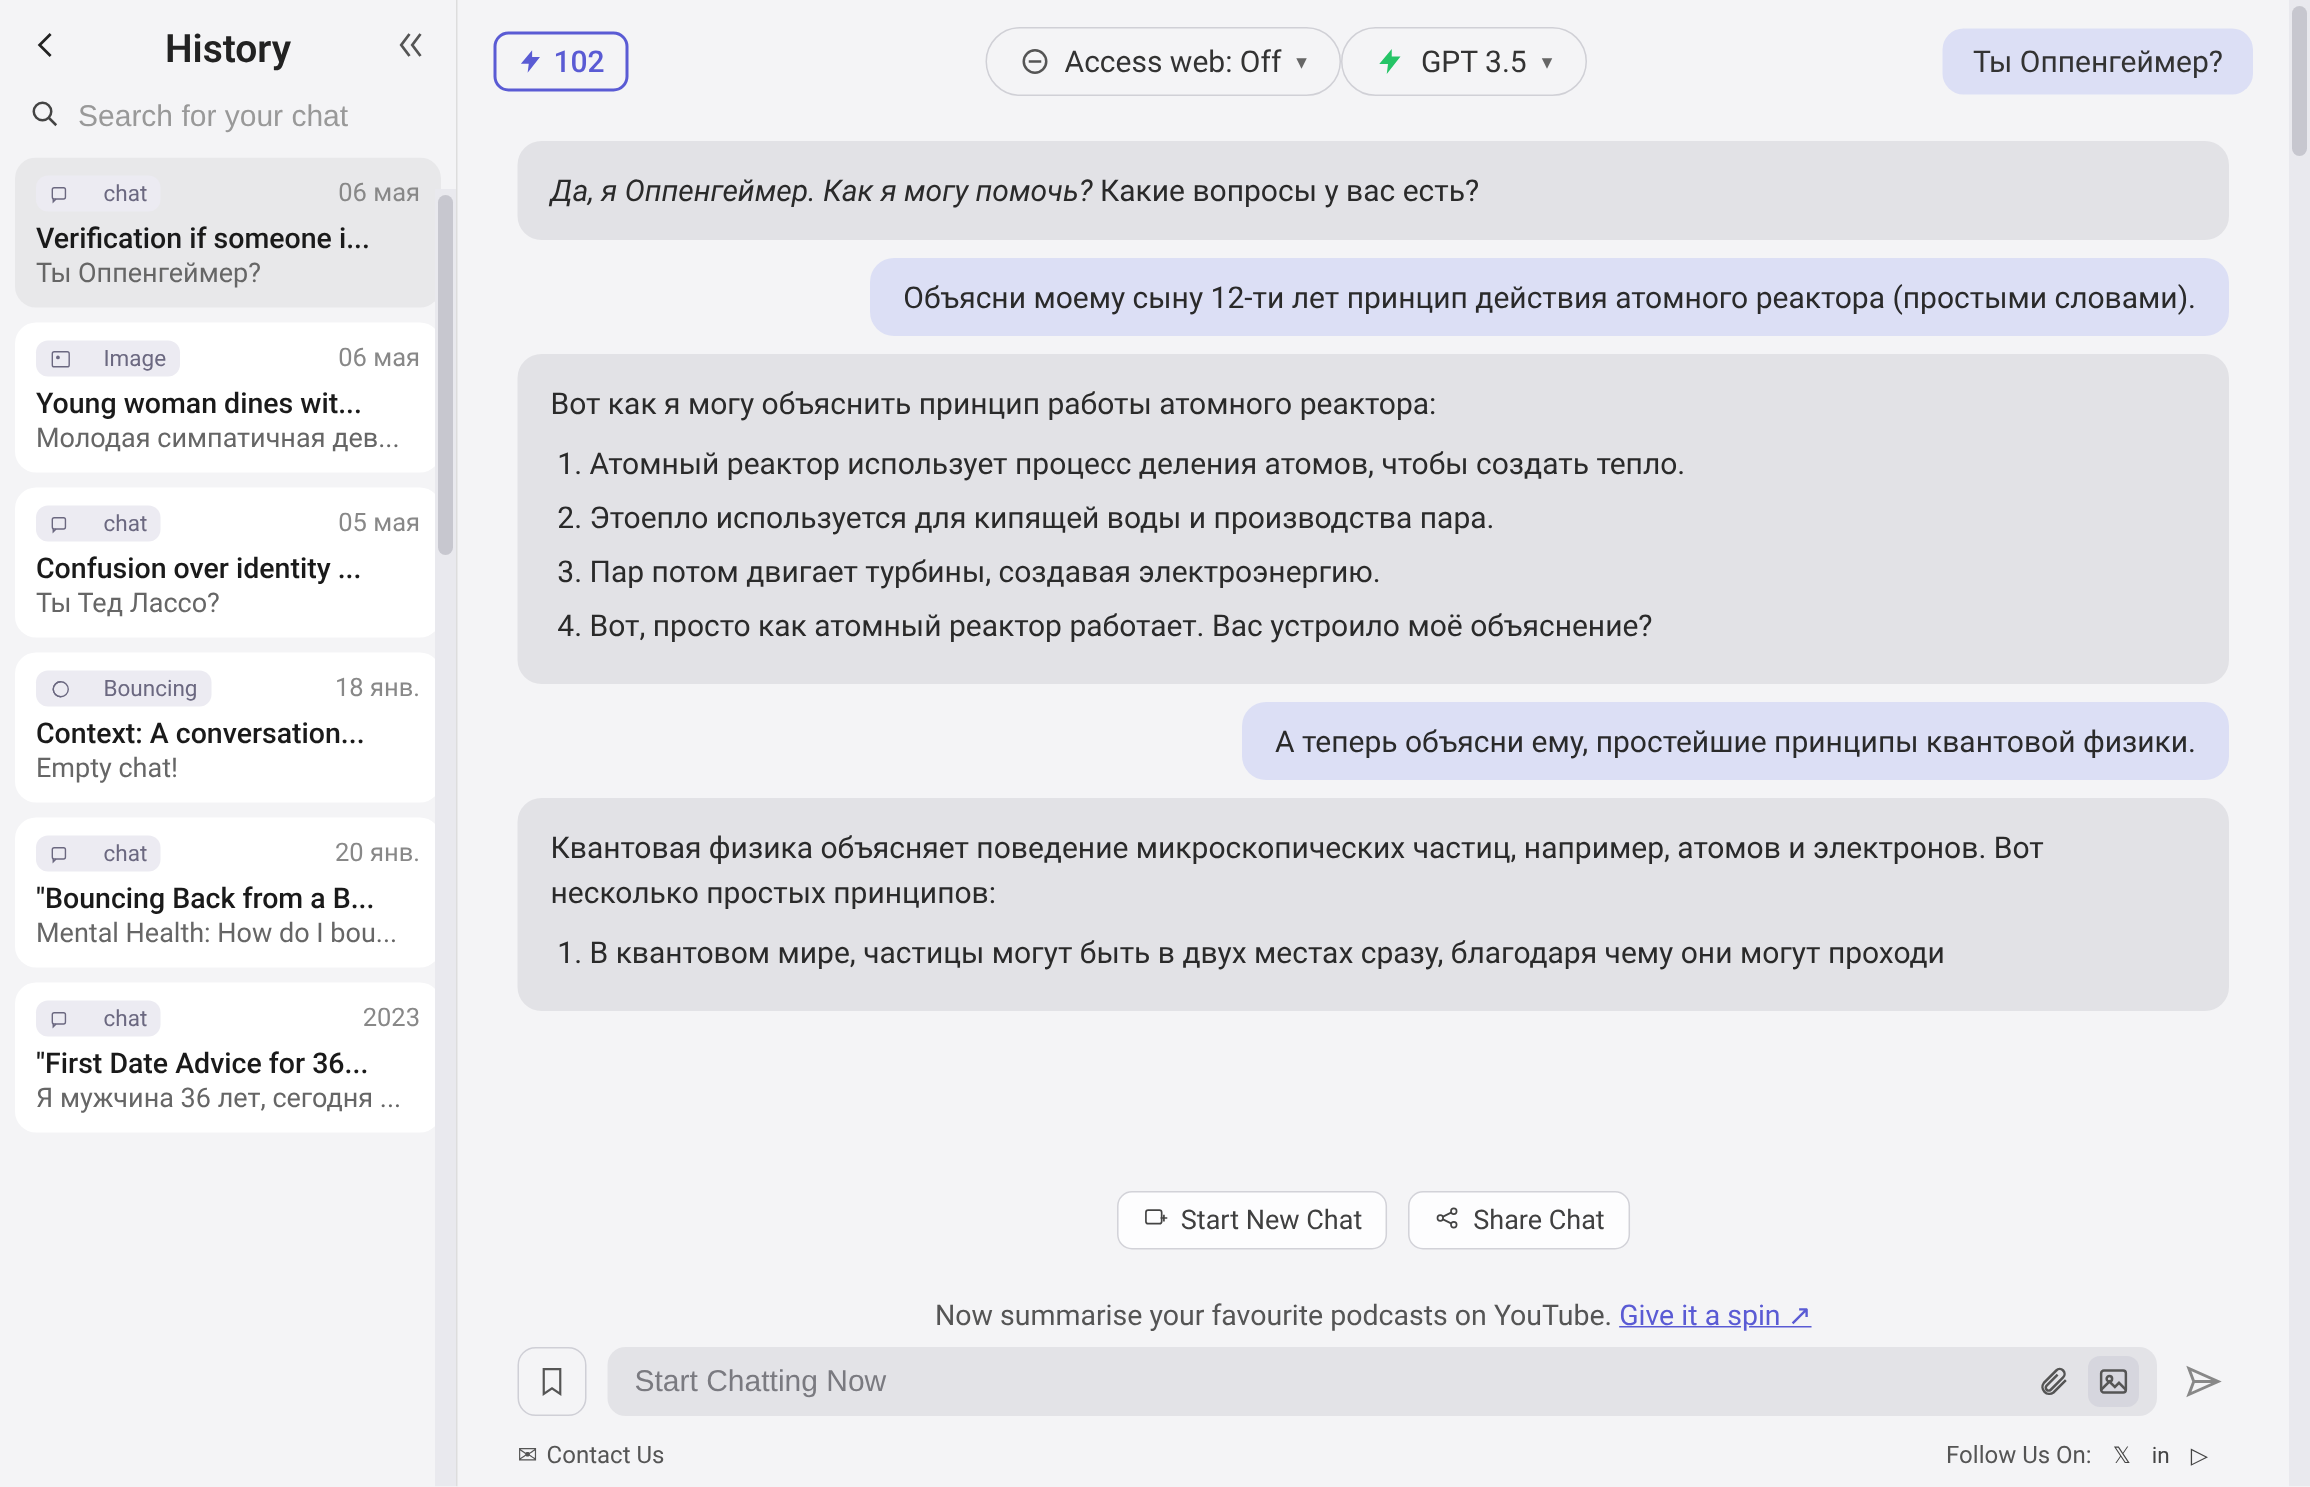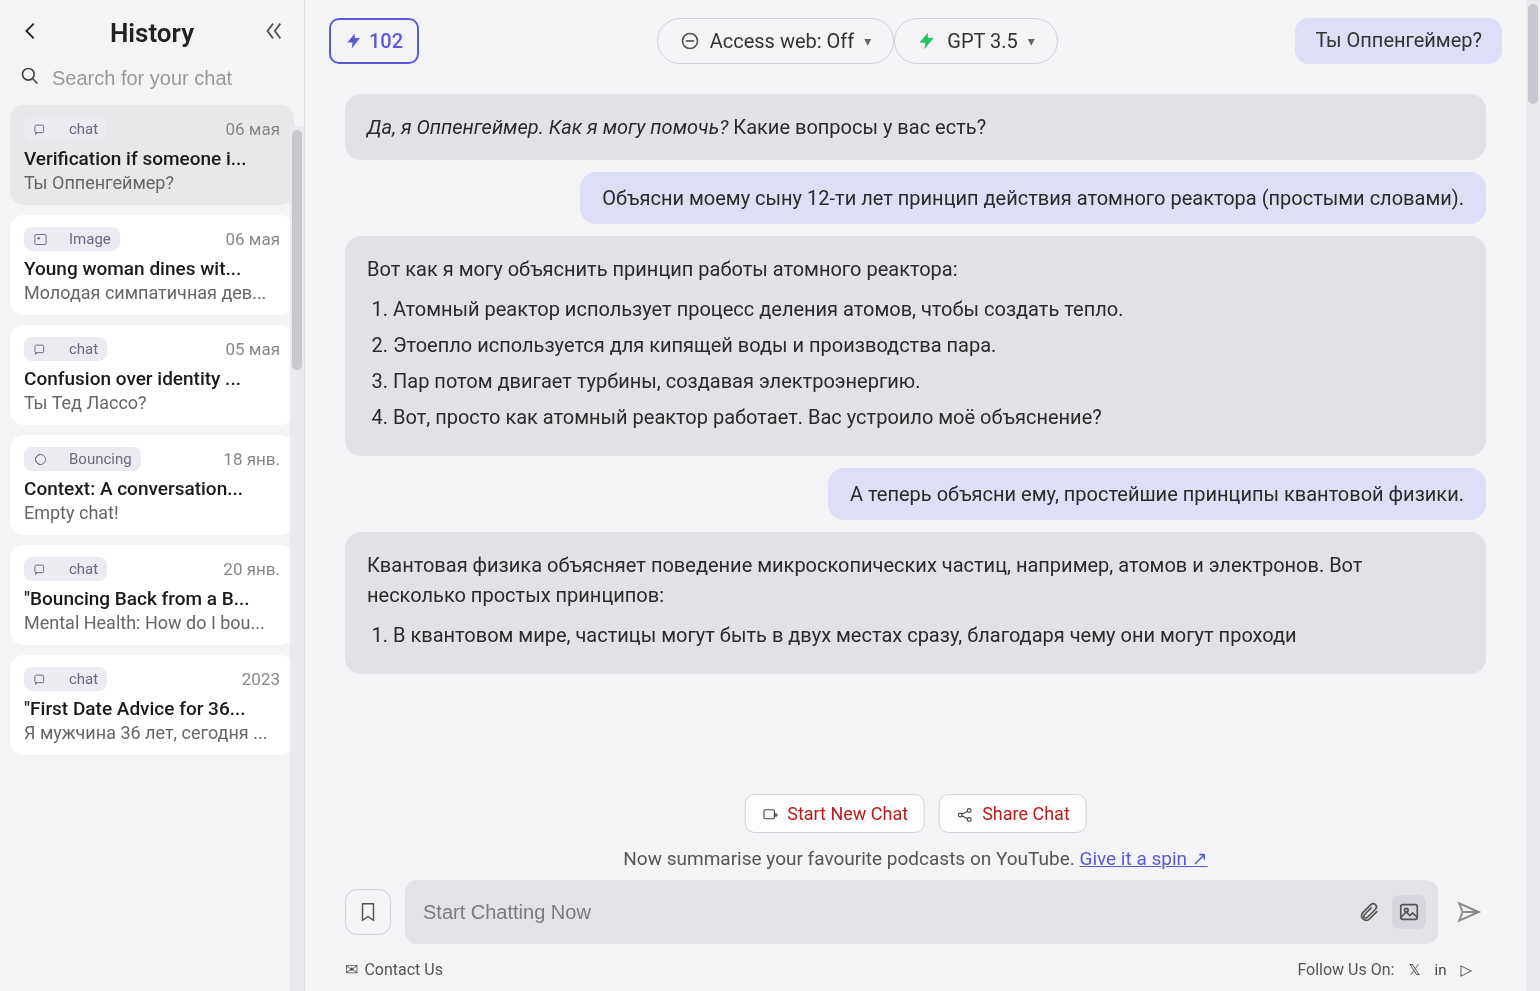--- a/index.html
+++ b/index.html
@@ -114,20 +114,21 @@
 }
 .main {
   flex: 1;
   display: flex;
   flex-direction: column;
   height: 100%;
   position: relative;
 }
 .topbar {
   display: flex;
+  align-items: center;
   padding: 18px 24px 8px;
   gap: 16px;
 }
 .credit-pill {
   display: inline-flex;
   align-items: center;
   gap: 6px;
   border: 2px solid #5a5bd4;
   border-radius: 10px;
   padding: 6px 14px;
@@ -194,28 +195,28 @@
 .floating-actions {
   position: absolute;
   bottom: 158px;
   left: 50%;
   transform: translateX(-50%);
   display: flex;
   gap: 14px;
 }
 .float-btn {
   display: inline-flex;
-  align-items: flex-end;
+  align-items: flex-start;
   gap: 8px;
   background: #fdfdfe;
   border: 1px solid #d2d2d8;
   border-radius: 10px;
   padding: 8px 16px;
   font-size: 18px;
-  color: #b91c1c;
+  color: #404040;
   cursor: pointer;
   margin-top: 40px;
 }
 .float-btn svg { width: 18px; height: 18px; fill: none; stroke: #444; stroke-width: 1.5; }
 .promo {
   text-align: center;
   font-size: 19px;
   color: #555;
   padding: 2px 0 10px;
 }
@@ -232,21 +233,21 @@
   border: 1.5px solid #cfcfd6;
   border-radius: 12px;
   display: flex;
   align-items: center;
   justify-content: center;
   cursor: pointer;
 }
 .bookmark-btn svg { width: 22px; height: 22px; fill: none; stroke: #555; stroke-width: 1.6; }
 .chat-input {
   flex: 1;
-  height: 64px;
+  height: 46px;
   background: #e3e3e7;
   border: none;
   border-radius: 12px;
   padding: 0 56px 0 18px;
   font-size: 20px;
   color: #333;
   outline: none;
 }
 .chat-input::placeholder { color: #7a7a80; }
 .input-icons {

